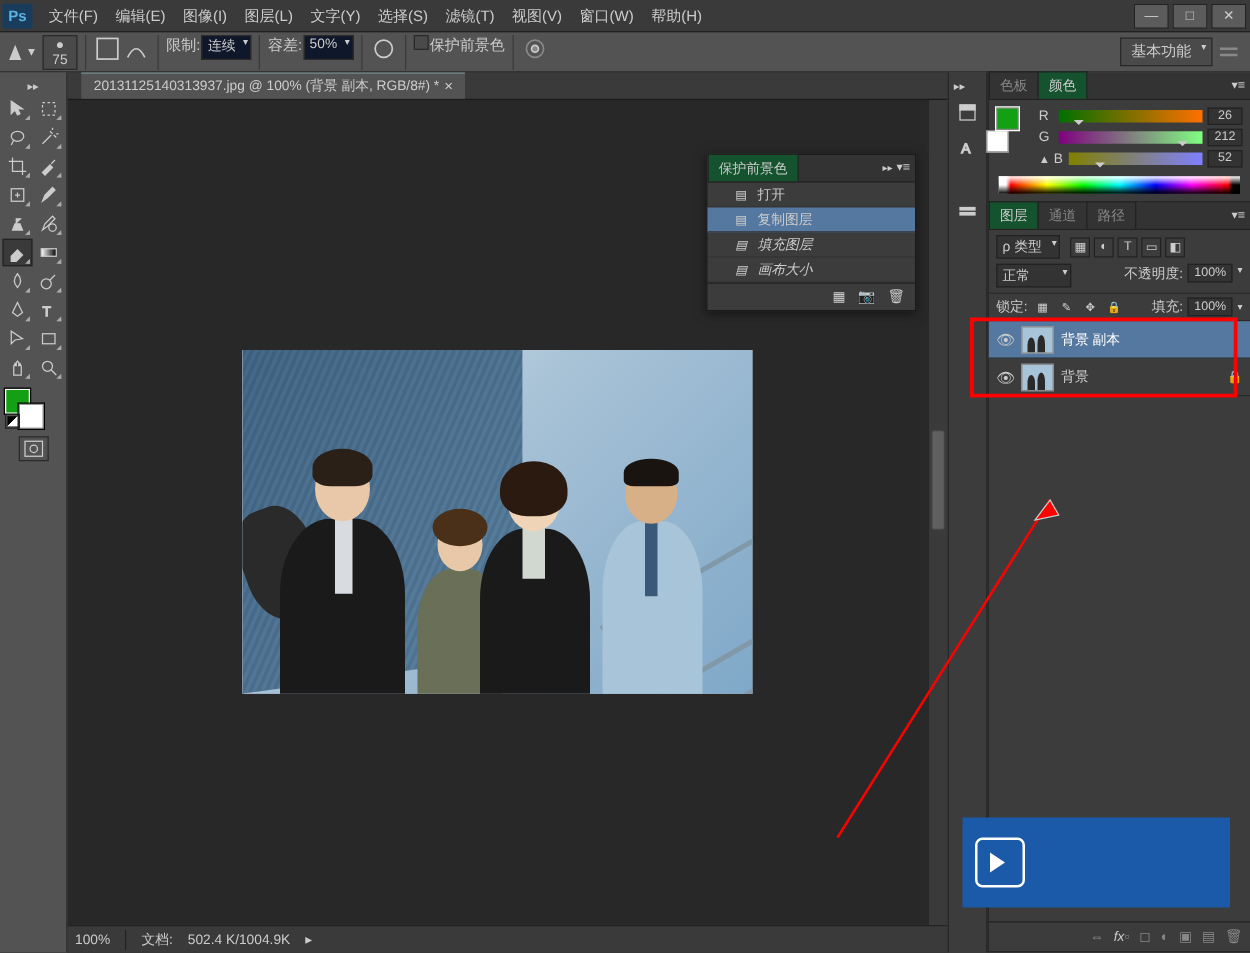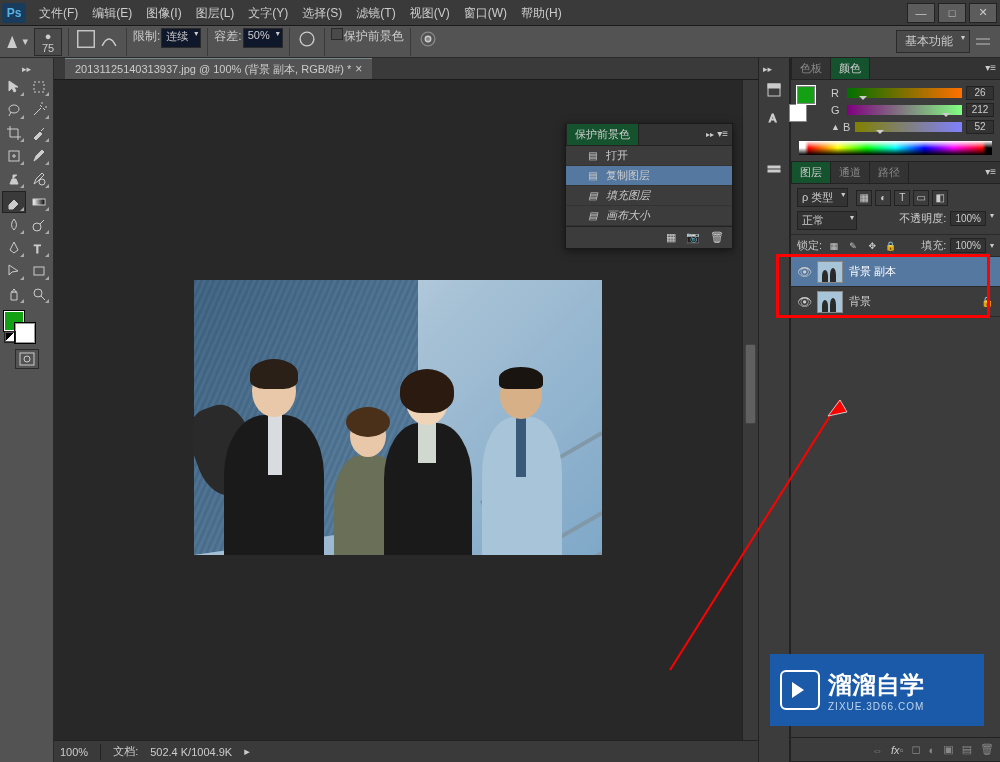--- a/index.html
+++ b/index.html
@@ -613,17 +613,13 @@
 
 <div class="red-box" style="left:776px; top:254px; width:214px; height:64px;"></div>
 
 <svg class="red-arrow" style="left:650px; top:310px; width:210px; height:370px;" viewBox="0 0 210 370">
   <line x1="20" y1="360" x2="190" y2="90" stroke="#ff0000" stroke-width="2"></line>
   <polygon points="190,90 178,106 197,102" fill="#ff0000"></polygon>
 </svg>
 
 <div class="watermark">
   <div class="wm-logo"></div>
-  <div class="wm-text">
-    <span class="wm-main">溜溜自学</span>
-    <span class="wm-sub">ZIXUE.3D66.COM</span>
-  </div>
 </div>
 
 </body></html>

